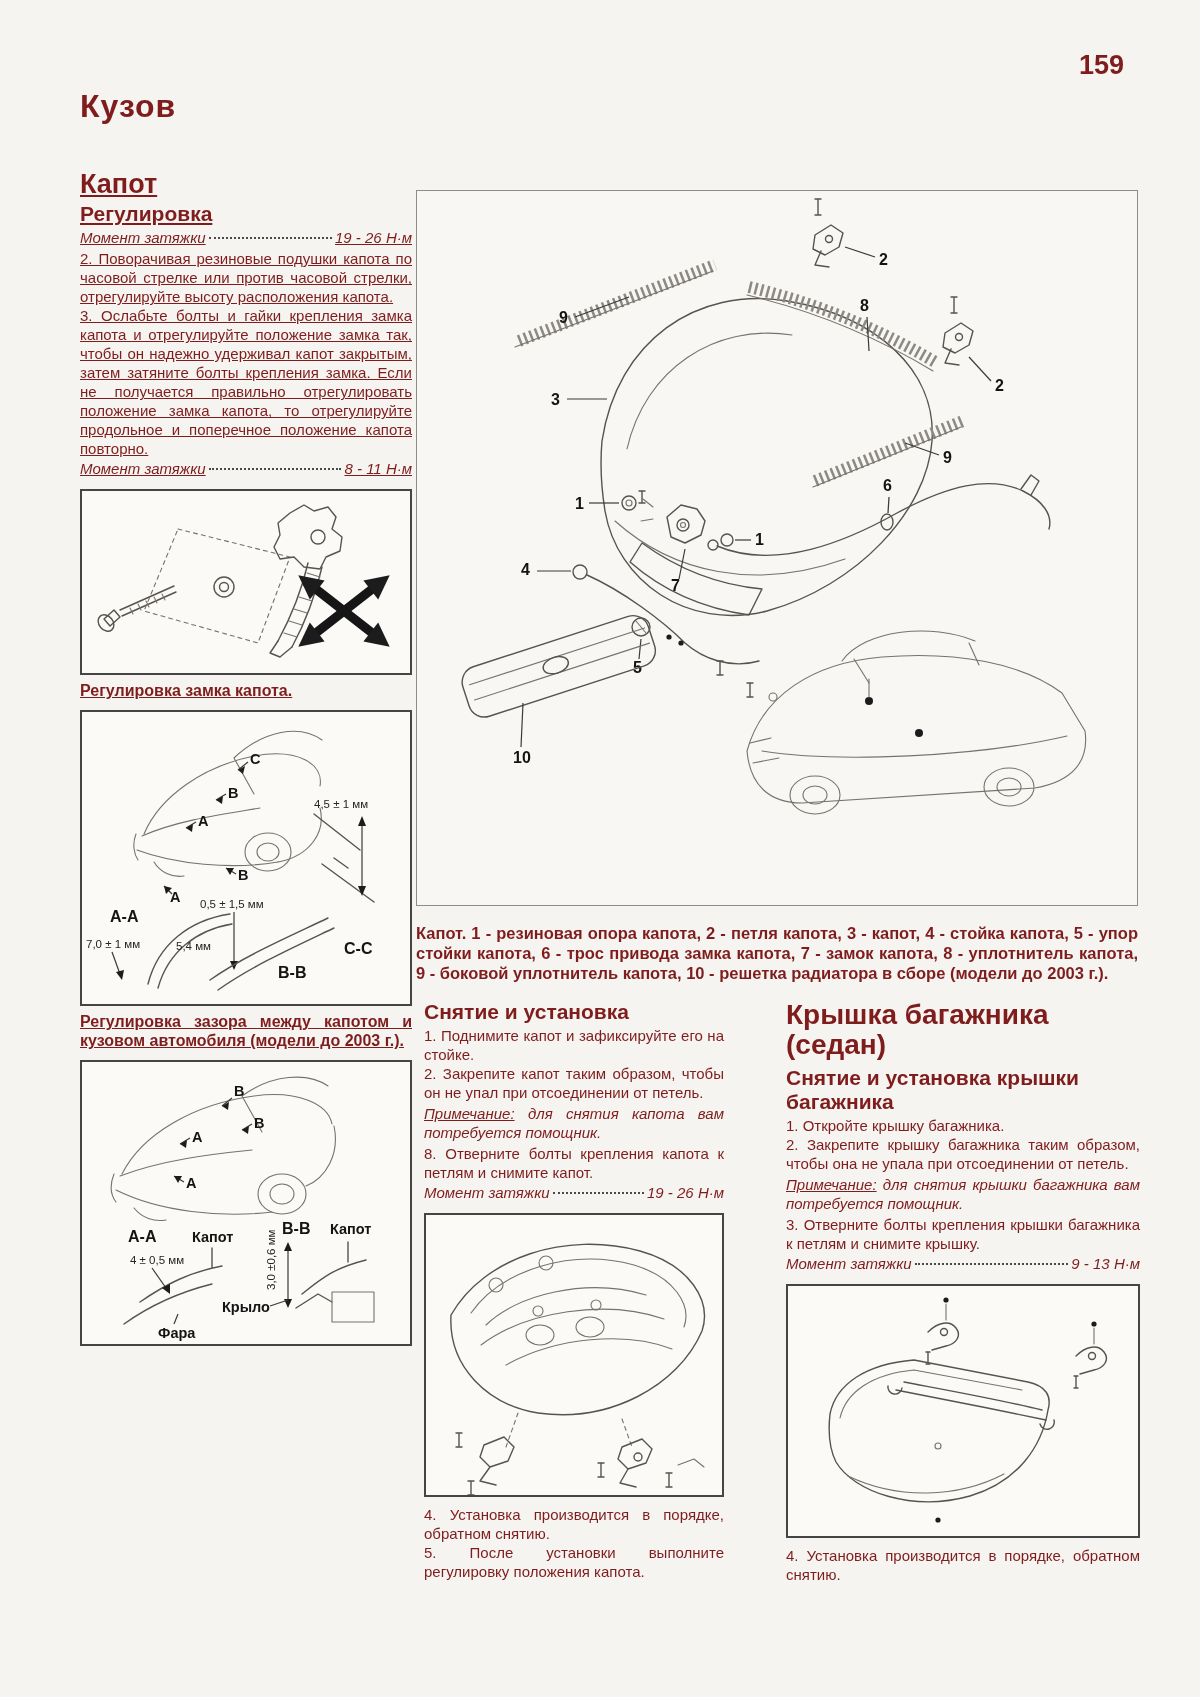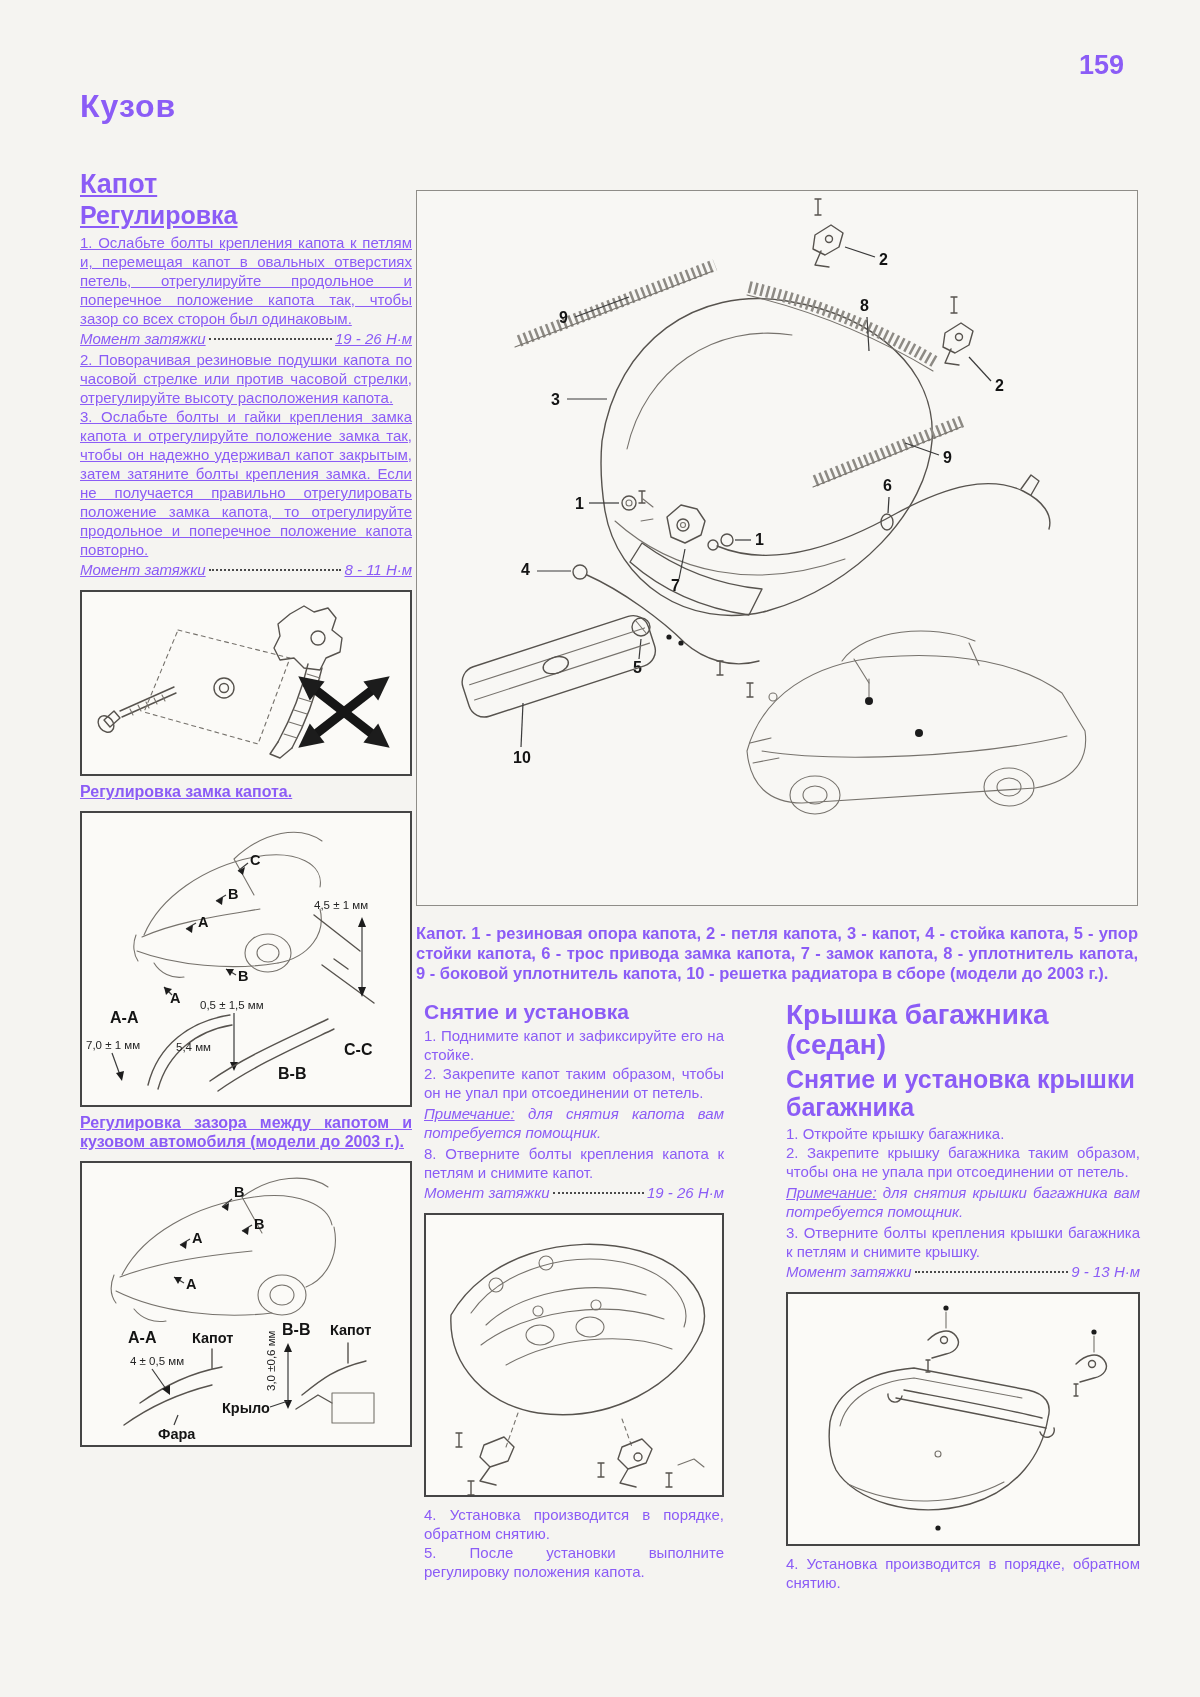--- a/index.html
+++ b/index.html
@@ -1,29 +1,29 @@
 <!DOCTYPE html>
 <html lang="ru"><head>
 <meta charset="utf-8">
 <style>
   html,body{margin:0;padding:0;background:#d8d6d2;}
   .page{
     position:relative;width:1200px;height:1697px;margin:0 auto;
-    background:#f5f4f1;color:#8b5cf6;overflow:hidden;
+    background:#f5f4f1;color:#7f1d1d;overflow:hidden;
     font-family:"Liberation Sans",sans-serif;
   }
   .page-number{position:absolute;top:50px;right:76px;font-size:27px;font-weight:bold;}
   .main-title{position:absolute;top:88px;left:80px;font-size:32px;font-weight:bold;letter-spacing:1px;}
 
   .col-left{position:absolute;left:80px;top:170px;width:332px;text-decoration:underline;}
   .col-mid{position:absolute;left:424px;top:1000px;width:300px;}
   .col-right{position:absolute;left:786px;top:1000px;width:354px;}
 
   h2.section{font-size:27px;font-weight:bold;margin:0 0 4px;line-height:1.05;}
-  h3.sub{font-size:25px;font-weight:bold;margin:0 0 3px;line-height:1.1;}
+  h3.sub{font-size:21px;font-weight:bold;margin:0 0 3px;line-height:1.1;}
   h2.section-right{font-size:28px;font-weight:bold;margin:0 0 6px;line-height:1.08;}
   p.body{font-size:15px;line-height:19px;text-align:justify;margin:0;}
   .torque{display:flex;align-items:baseline;font-style:italic;font-size:15px;line-height:20px;margin:1px 0;}
   .torque .dots{flex:1;border-bottom:2px dotted #4a4a4a;margin:0 3px;transform:translateY(-4px);}
   .torque .val{white-space:nowrap;}
   .note{font-style:italic;font-size:15px;line-height:19px;text-align:justify;margin:2px 0;}
   .note .note-label{text-decoration:underline;}
 
   .figure{border:2px solid #454545;background:#fbfaf7;margin-top:10px;position:relative;}
   .fig-caption{font-weight:bold;font-size:16px;line-height:19px;text-align:justify;margin:6px 0 8px;}
@@ -49,21 +49,20 @@
 <body>
 
 <div class="page">
 
   <div class="page-number">159</div>
   <div class="main-title">Кузов</div>
 
   <div class="col-left">
     <h2 class="section">Капот</h2>
     <h3 class="sub">Регулировка</h3>
-    <p class="body">1. Ослабьте болты крепления капота к петлям и, перемещая капот в овальных отверстиях петель, отрегулируйте продольное и поперечное положение капота так, чтобы зазор со всех сторон был одинаковым.</p>
     <div class="torque">
       <span>Момент затяжки</span>
       <span class="dots"></span>
       <span class="val">19 - 26 Н·м</span>
     </div>
     <p class="body">2. Поворачивая резиновые подушки капота по часовой стрелке или против часовой стрелки, отрегулируйте высоту расположения капота.</p>
     <p class="body">3. Ослабьте болты и гайки крепления замка капота и отрегулируйте положение замка так, чтобы он надежно удерживал капот закрытым, затем затяните болты крепления замка. Если не получается правильно отрегулировать положение замка капота, то отрегулируйте продольное и поперечное положение капота повторно.</p>
     <div class="torque">
       <span>Момент затяжки</span>
       <span class="dots"></span>

